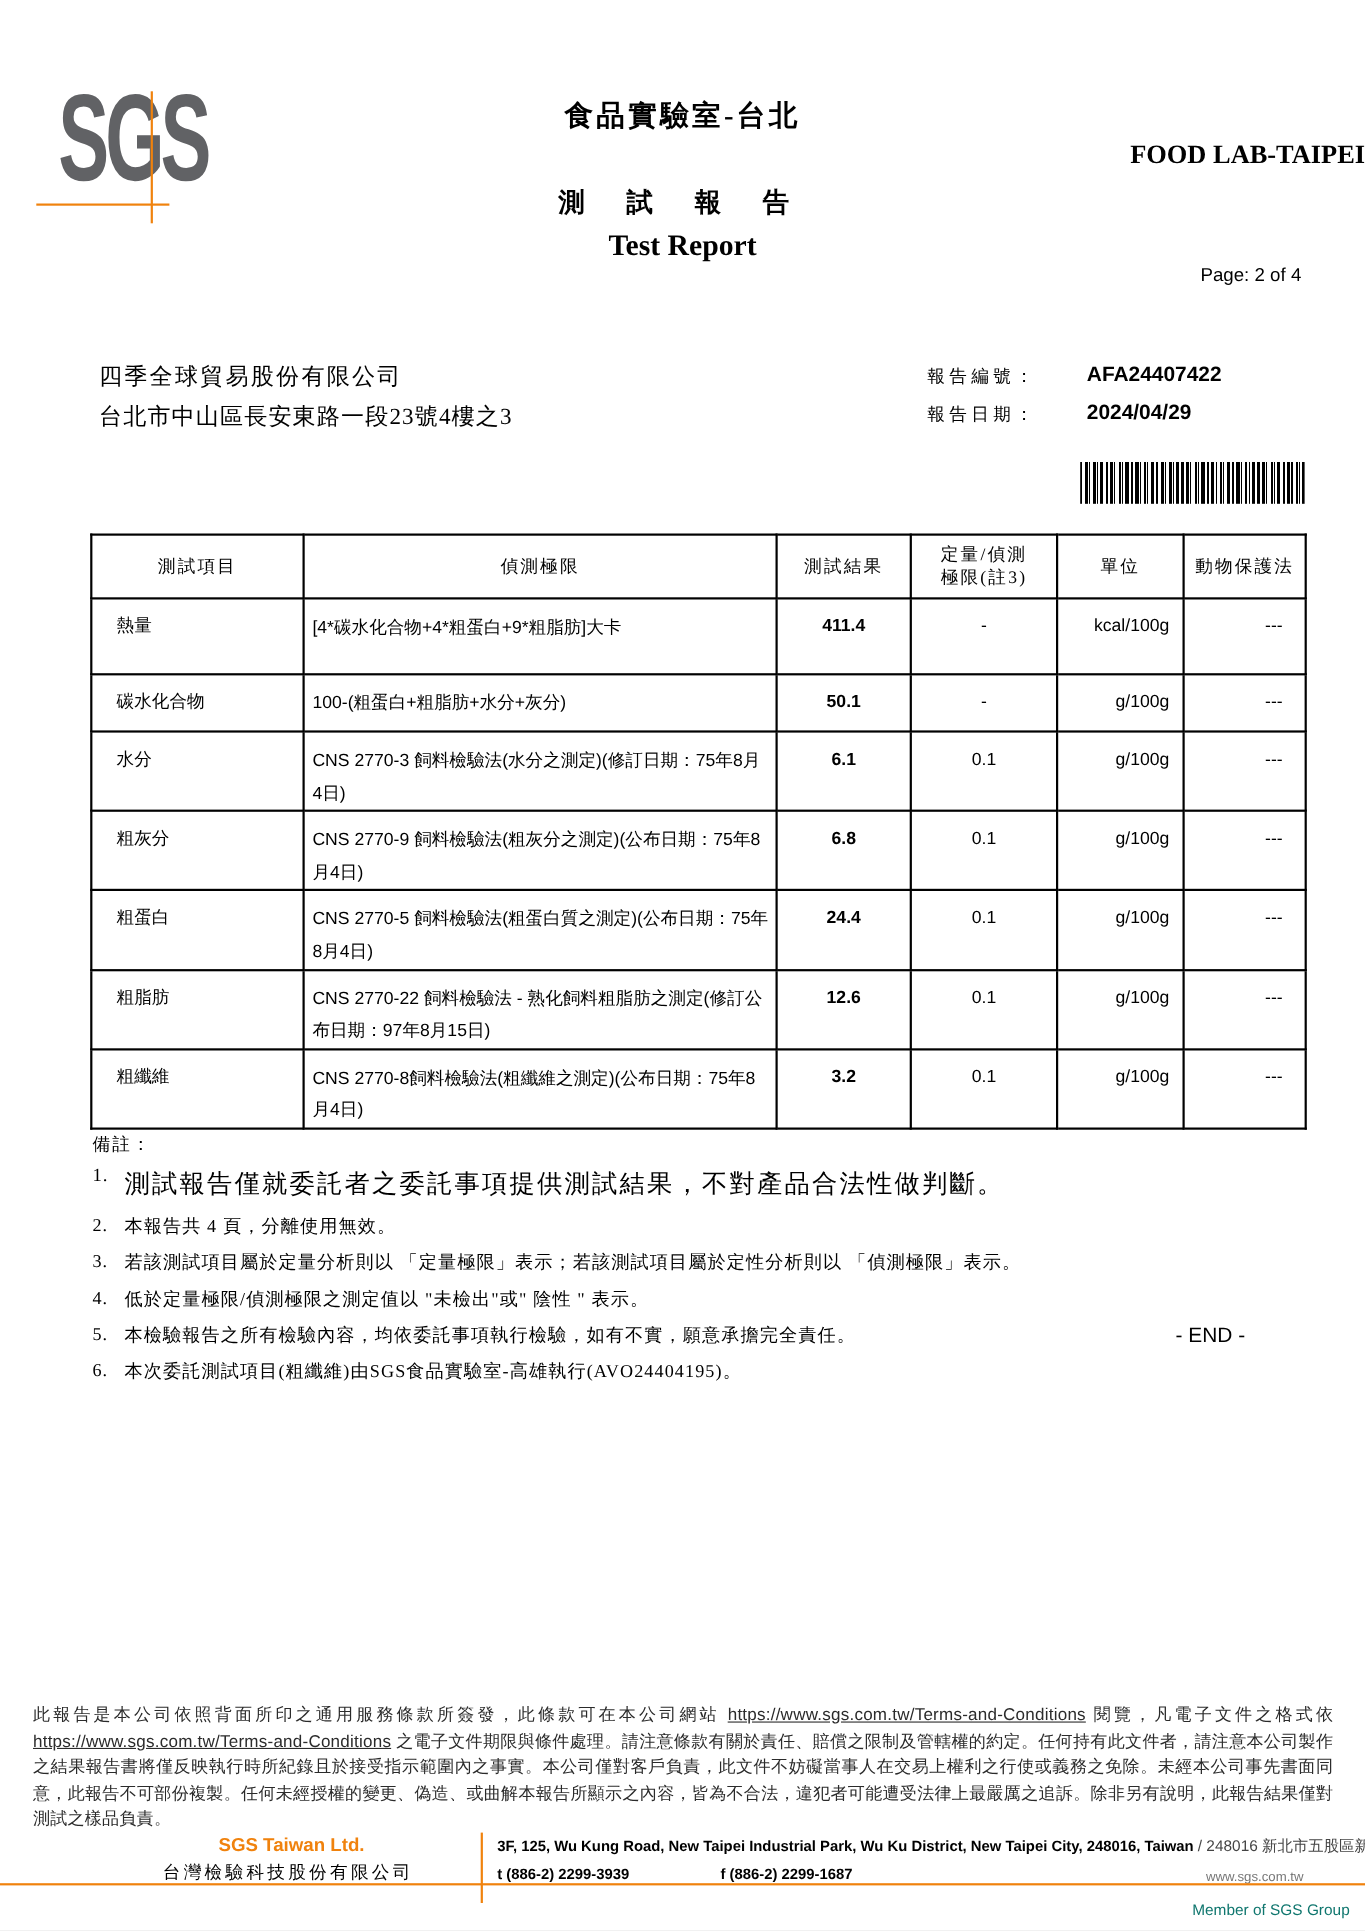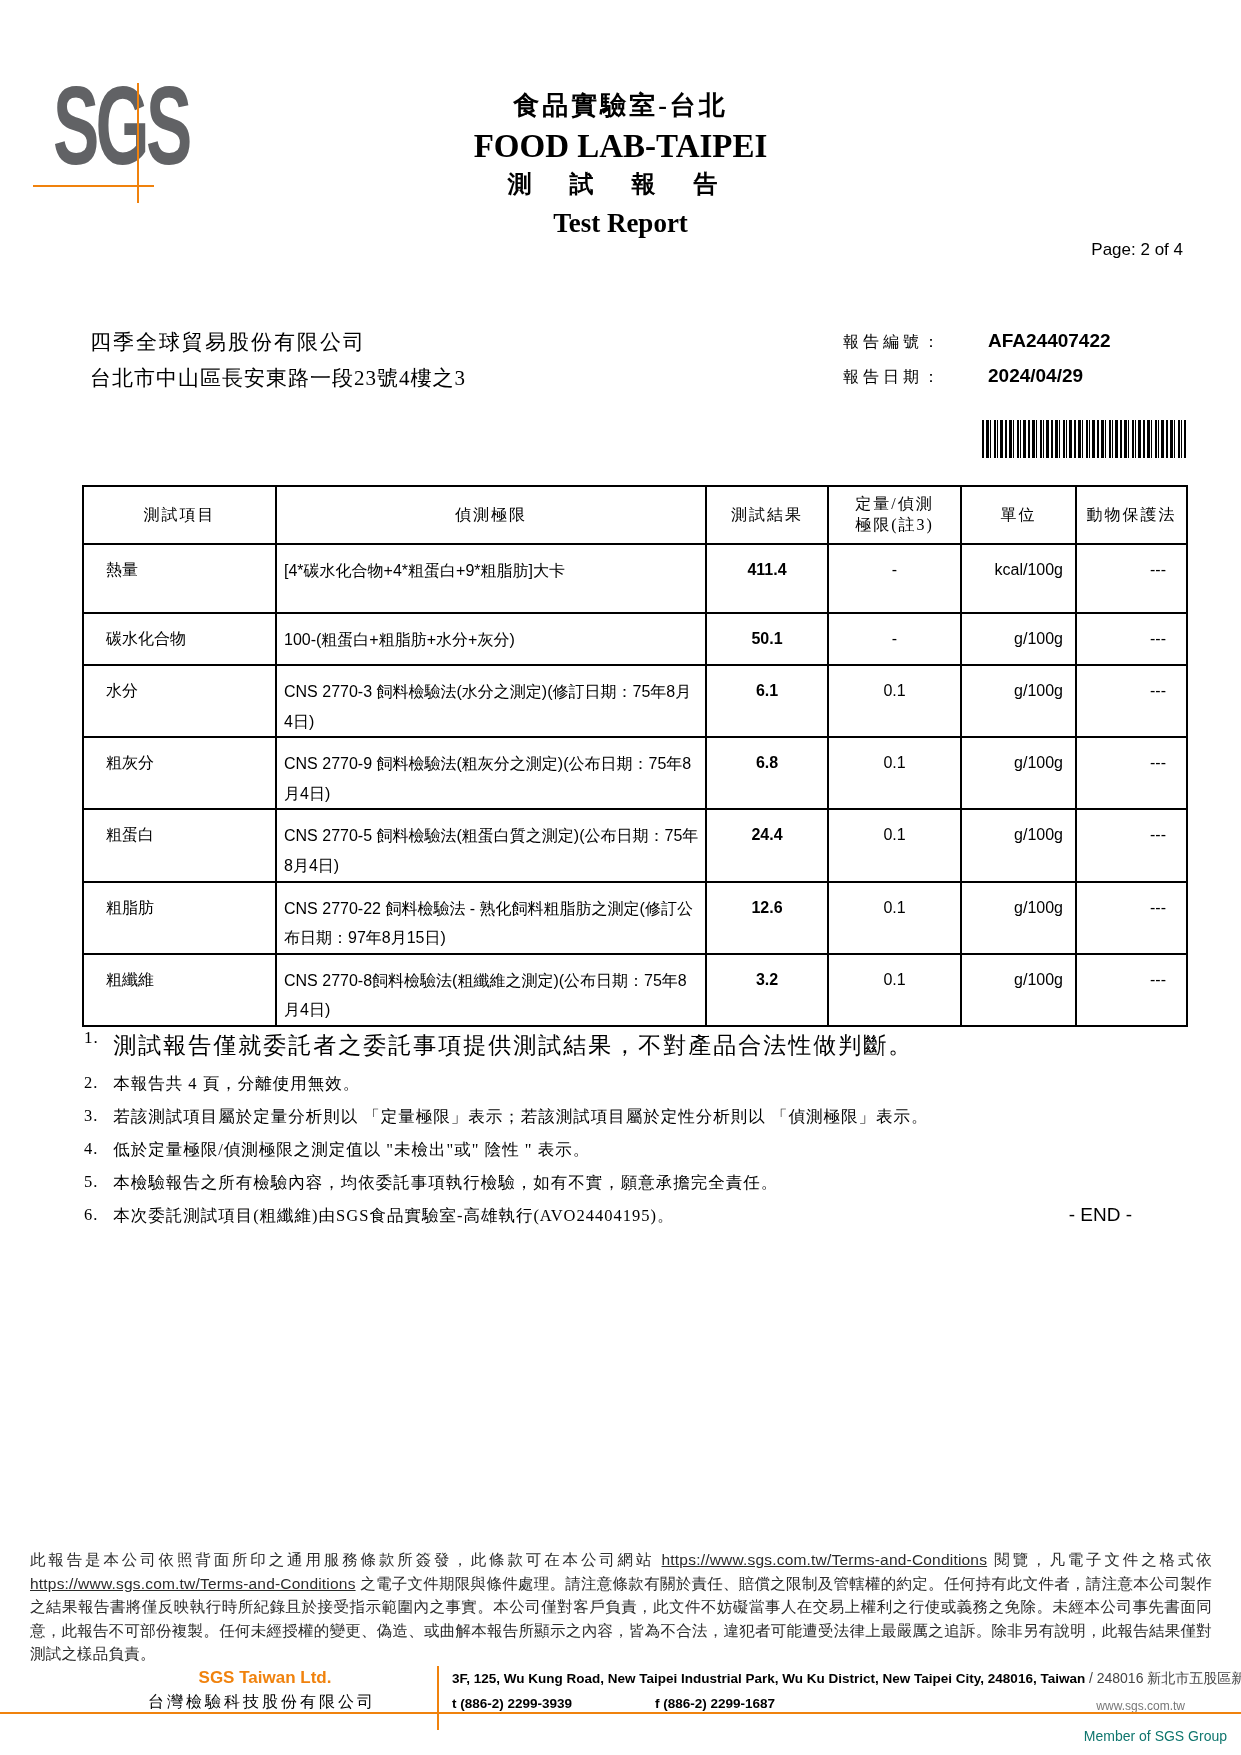--- a/index.html
+++ b/index.html
@@ -21,21 +21,21 @@
     position:absolute;left:20px;top:8px;
     font-family:"Liberation Sans", sans-serif;font-weight:bold;
     font-size:112px;line-height:0.82;color:var(--logo-gray);
     transform:scaleX(0.62);transform-origin:left top;letter-spacing:-6px;
   }
   .logo-vline{position:absolute;left:104px;top:11px;width:2px;height:120px;background:var(--orange);}
   .logo-hline{position:absolute;left:0px;top:113px;width:121px;height:2px;background:var(--orange);}
   
   .titles{position:absolute;left:0;right:0;top:88px;text-align:center;}
   .title-zh{font-size:26px;font-weight:bold;letter-spacing:3px;height:40px;font-family:"Liberation Serif", serif;}
-  .title-en{font-size:33px;font-weight:bold;height:40px;font-family:"Liberation Serif", serif;}
+  .title-en{font-size:24px;font-weight:bold;height:40px;font-family:"Liberation Serif", serif;text-align:right;}
   .report-zh{font-size:24px;font-weight:bold;letter-spacing:16px;height:40px;font-family:"Liberation Serif", serif;}
   .report-en{font-size:27px;font-weight:bold;height:40px;font-family:"Liberation Serif", serif;}
   .page-no{position:absolute;right:58px;top:240px;font-size:17px;}
   
   .client-name{position:absolute;left:90px;top:328px;font-size:21px;font-family:"Liberation Serif", serif;letter-spacing:2px;}
   .client-addr{position:absolute;left:90px;top:364px;font-size:21px;font-family:"Liberation Serif", serif;letter-spacing:1px;}
   .info-label{position:absolute;left:843px;font-size:16px;font-family:"Liberation Serif", serif;letter-spacing:4px;}
   .info-value{position:absolute;left:988px;font-size:19px;font-weight:bold;}
   .lbl-no{top:332px}.val-no{top:330px}
   .lbl-dt{top:367px}.val-dt{top:365px}
@@ -199,20 +199,21 @@
       <td class="method">CNS 2770-8飼料檢驗法(粗纖維之測定)(公布日期：75年8月4日)</td>
       <td class="result">3.2</td>
       <td class="limit">0.1</td>
       <td class="unit">g/100g</td>
       <td class="prot">---</td>
     </tr>
   </tbody>
     </table>
 
   <div class="notes">
+    <div class="notes-heading">備註：</div>
     <div class="note big">
       <span class="num">1.</span>
       <span class="txt">測試報告僅就委託者之委託事項提供測試結果，不對產品合法性做判斷。</span>
     </div>
     <div class="note">
       <span class="num">2.</span>
       <span class="txt">本報告共 4 頁，分離使用無效。</span>
     </div>
     <div class="note">
       <span class="num">3.</span>

